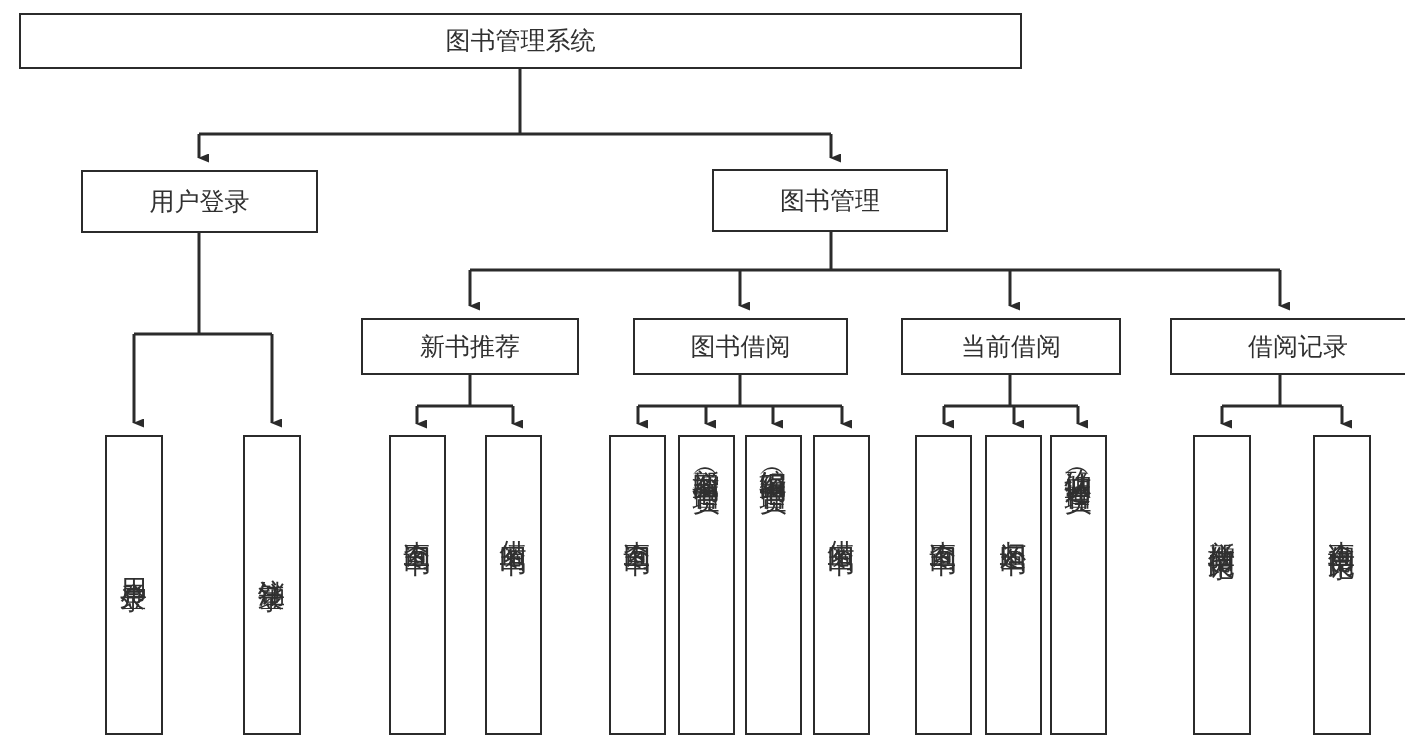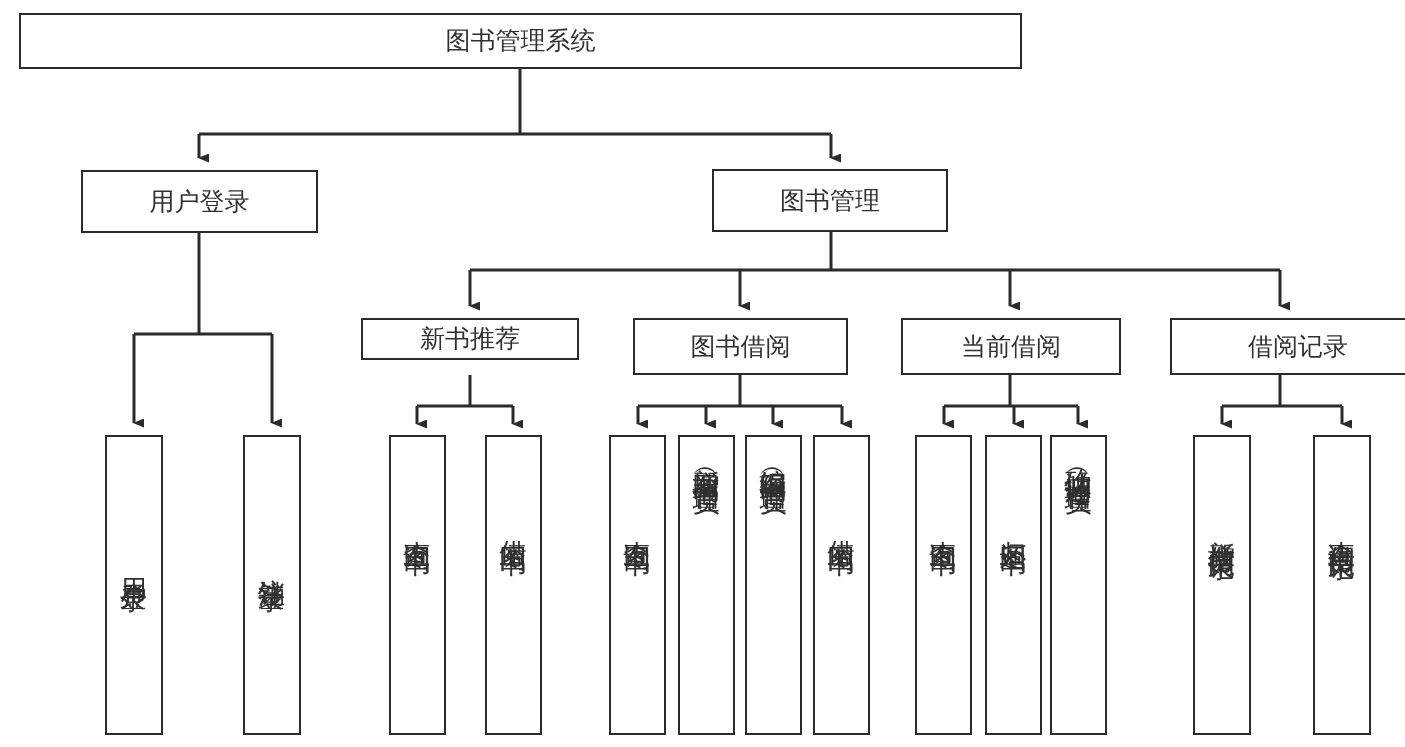--- a/index.html
+++ b/index.html
@@ -139,21 +139,21 @@
     <span class="node-label">图书管理系统</span>
   </div>
 
   <div class="node horiz" style="left:81px; top:170px; width:237px; height:63px;">
     <span class="node-label">用户登录</span>
   </div>
   <div class="node horiz" style="left:712px; top:169px; width:236px; height:63px;">
     <span class="node-label">图书管理</span>
   </div>
 
-  <div class="node horiz" style="left:361px; top:318px; width:218px; height:42px;">
+  <div class="node horiz" style="left:361px; top:318px; width:218px; height:57px;">
     <span class="node-label">新书推荐</span>
   </div>
   <div class="node horiz" style="left:901px; top:318px; width:220px; height:57px;">
     <span class="node-label">当前借阅</span>
   </div>
   <div class="node horiz" style="left:633px; top:318px; width:215px; height:57px;">
     <span class="node-label">图书借阅</span>
   </div>
   <div class="node horiz" style="left:1170px; top:318px; width:256px; height:57px;">
     <span class="node-label">借阅记录</span>

